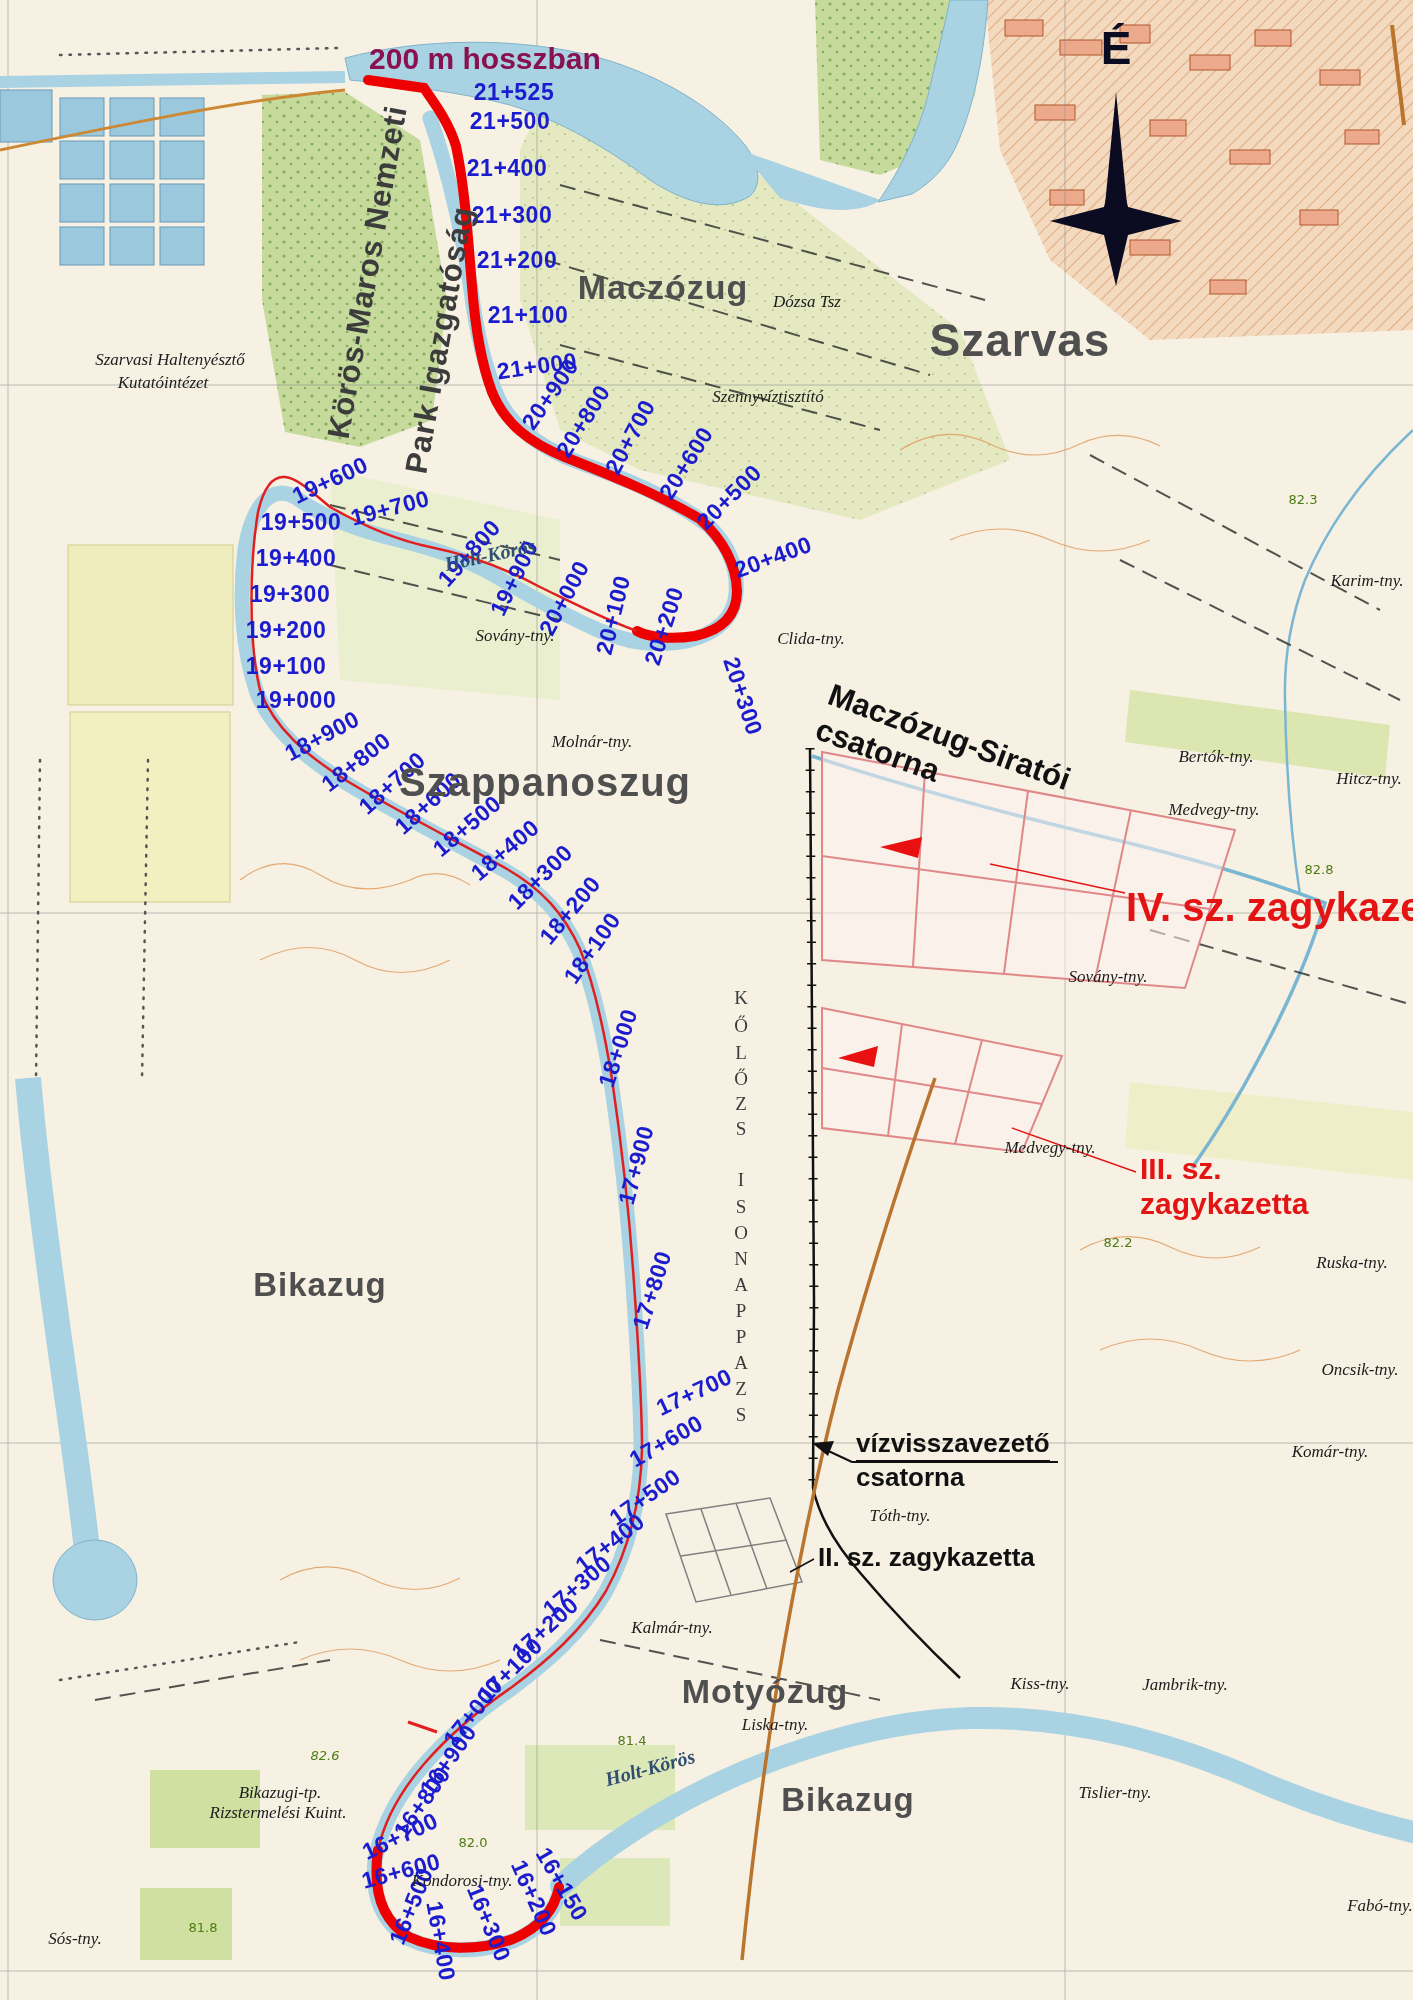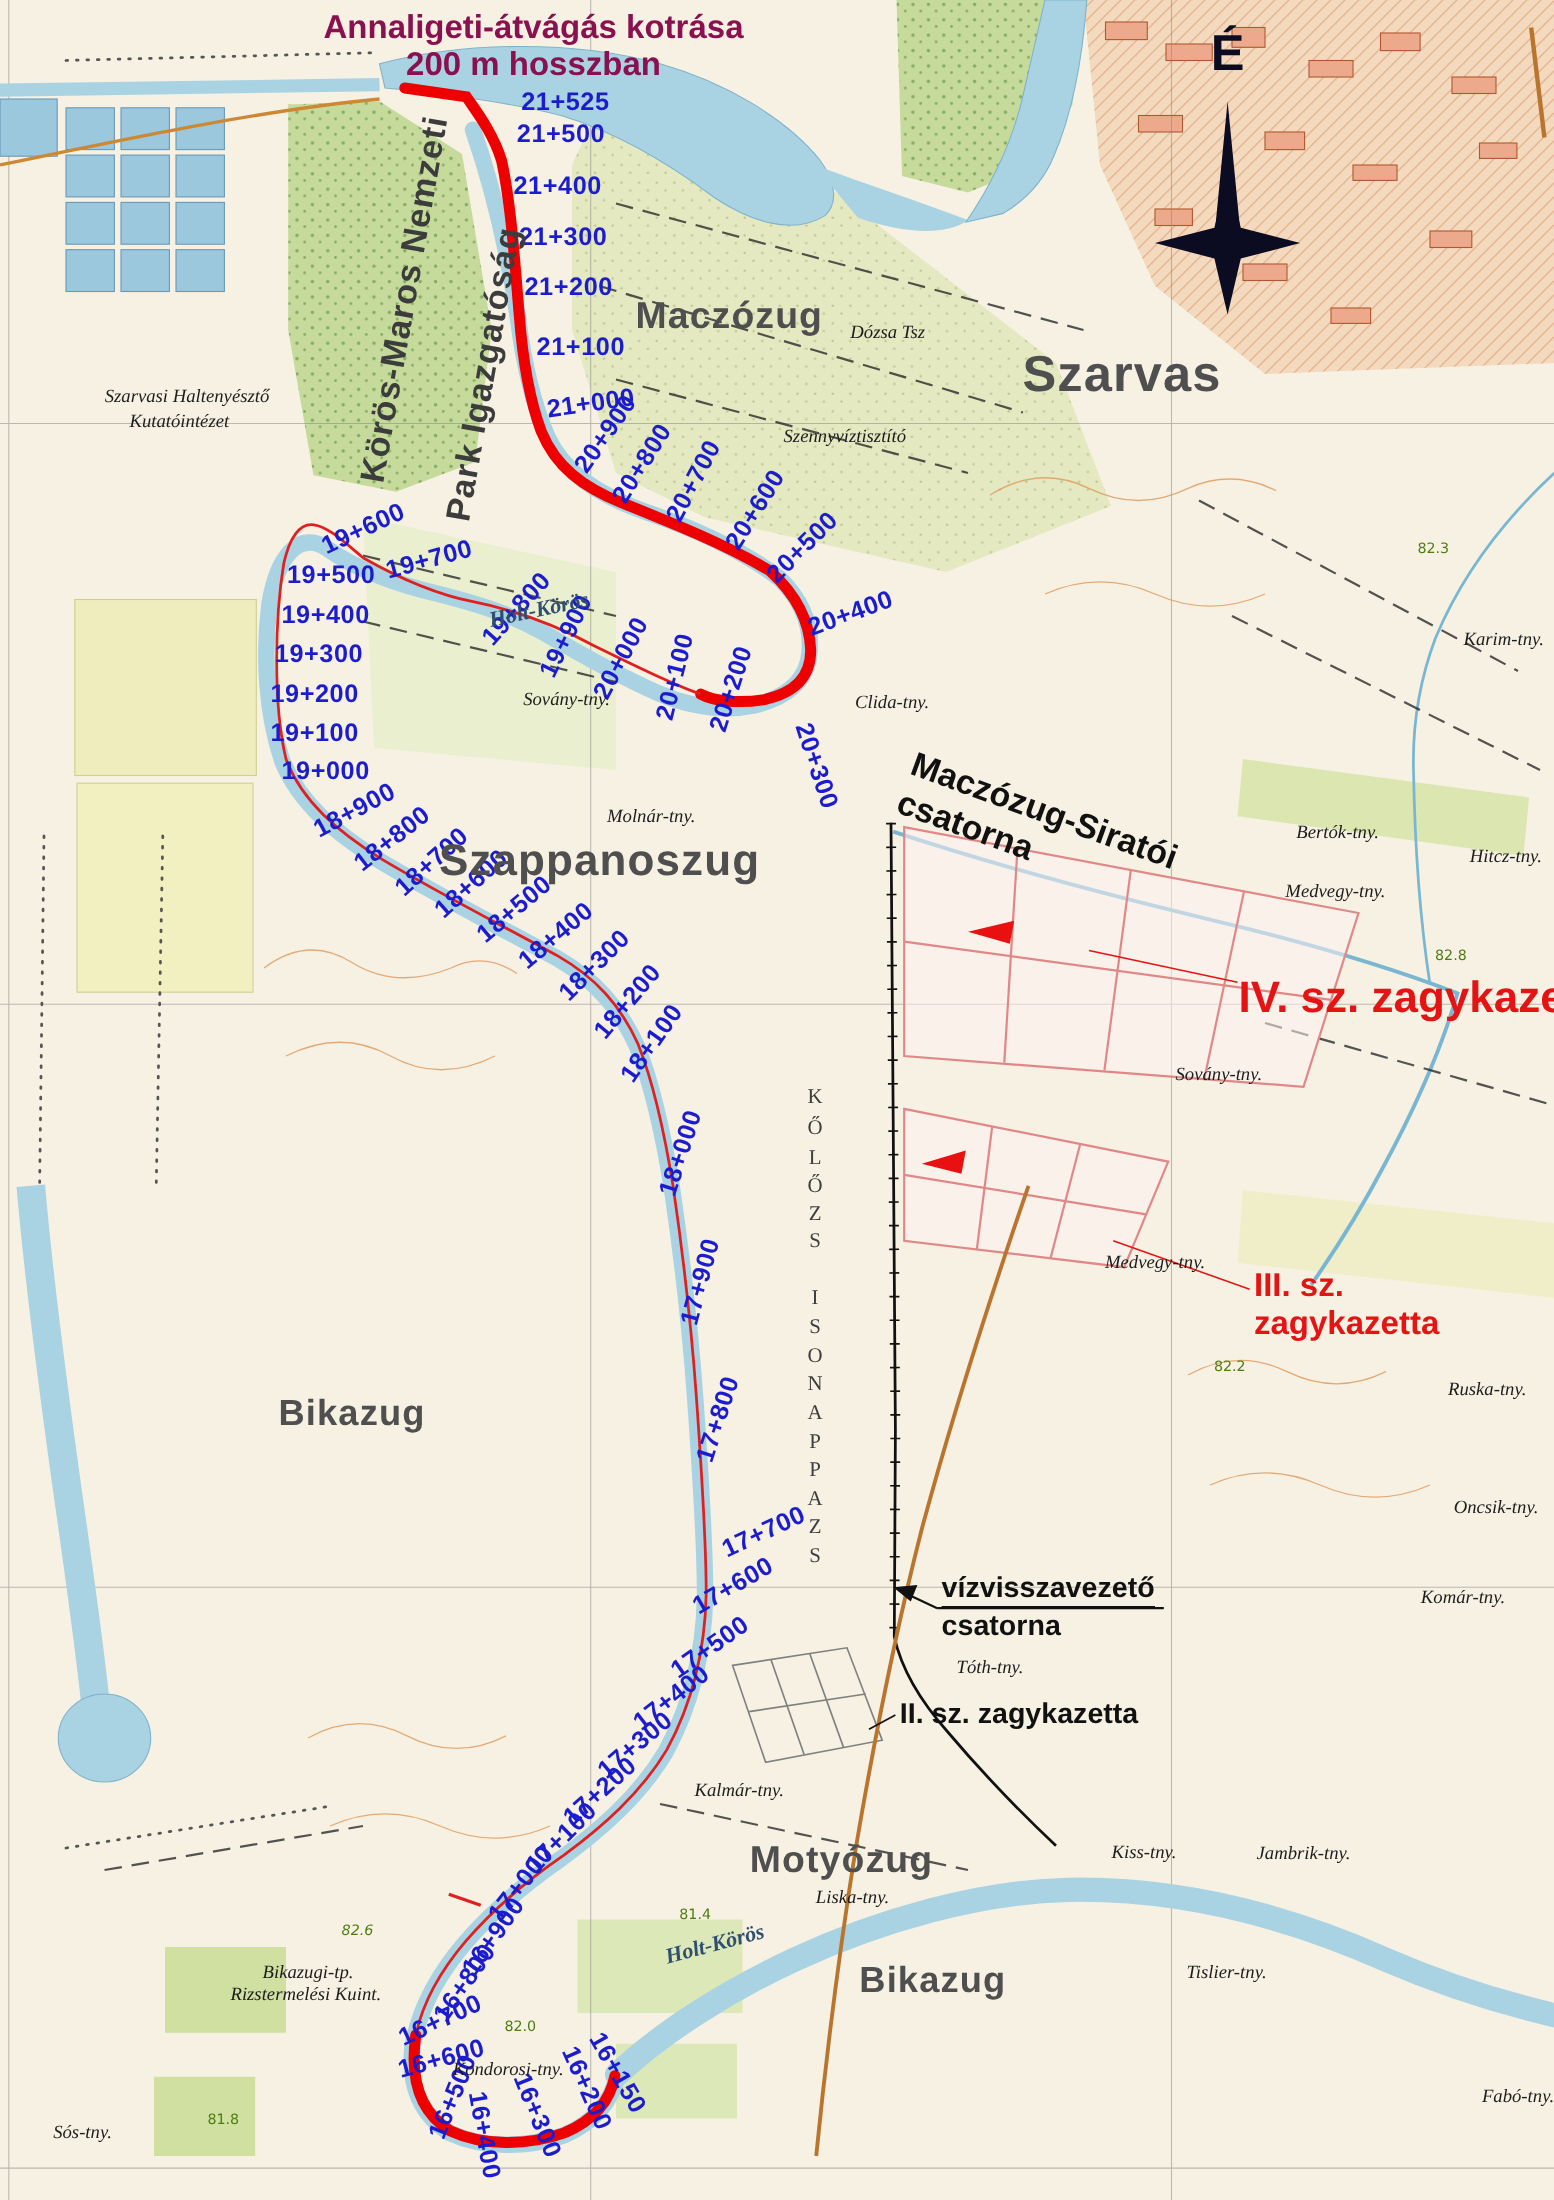--- a/index.html
+++ b/index.html
@@ -198,21 +198,20 @@
       <path d="M378,1850 C372,1893 383,1921 409,1937 C439,1951 479,1951 513,1939 C541,1927 555,1909 559,1887" stroke="#ee0000" stroke-width="10" stroke-linecap="round"></path>
       <line x1="408" y1="1722" x2="437" y2="1732" stroke="#e02020" stroke-width="3"></line>
     </g>
 
     <g fill="#0b0b22">
       <polygon points="1116,92 1104,215 1128,215"></polygon>
       <polygon points="1116,158 1128,207 1182,221 1128,235 1116,286 1104,235 1050,221 1104,207"></polygon>
     </g>
   </svg>
 
-  <div class="lbl ann-title" style="left:485px;top:25px;">Annaligeti-átvágás kotrása</div>
   <div class="lbl ann-title" style="left:485px;top:59px;">200 m hosszban</div>
 
   <div class="lbl north" style="left:1116px;top:48px;">É</div>
 
   <div id="gen-labels">
       <div class="lbl chainage" style="left: 514px; top: 92px; --r: 0deg;">21+525</div>
       <div class="lbl chainage" style="left: 510px; top: 121px; --r: 0deg;">21+500</div>
       <div class="lbl chainage" style="left: 507px; top: 168px; --r: 0deg;">21+400</div>
       <div class="lbl chainage" style="left: 512px; top: 215px; --r: 0deg;">21+300</div>
       <div class="lbl chainage" style="left: 517px; top: 260px; --r: 0deg;">21+200</div>

